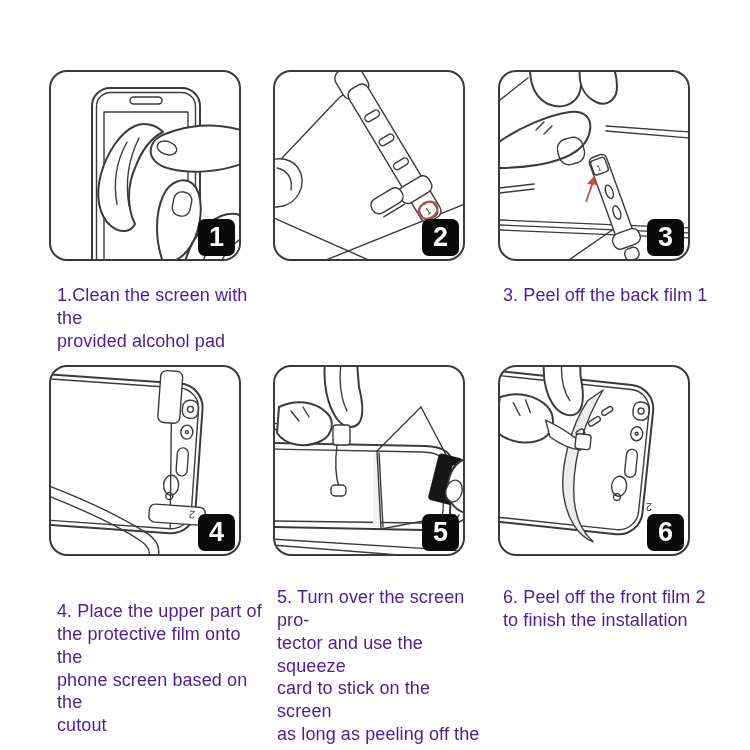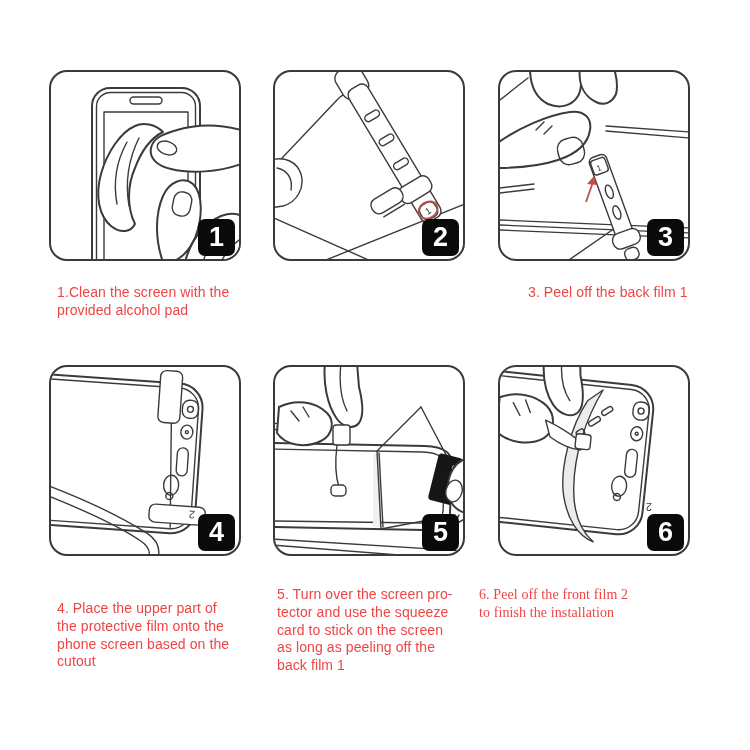--- a/index.html
+++ b/index.html
@@ -4,27 +4,27 @@
 <style>
   html,body{margin:0;padding:0;background:#ffffff;}
   .sheet{position:relative;width:750px;height:750px;background:#ffffff;overflow:hidden;
          font-family:"Liberation Sans", sans-serif;}
   .panel{position:absolute;width:188px;height:187px;border:2.5px solid #3a3a3a;
          border-radius:18px;overflow:hidden;background:#fff;}
   .panel svg{position:absolute;left:0;top:0;width:188px;height:187px;}
   .badge{position:absolute;right:4px;bottom:3px;width:37px;height:37px;background:#0a0a0a;
          border-radius:7px;color:#ffffff;font-weight:bold;font-size:27px;line-height:37px;
          text-align:center;}
-  .caption{position:absolute;width:212px;font-size:14px;line-height:1.27;color:#ef4444;
+  .caption{position:absolute;width:212px;font-size:18px;line-height:1.27;color:#4c1d95;
            white-space:pre-line;letter-spacing:0.1px;}
   
   .p1{left:49px;top:70px;} .p2{left:273px;top:70px;} .p3{left:498px;top:70px;}
   .p4{left:49px;top:365px;} .p5{left:273px;top:365px;} .p6{left:498px;top:365px;}
-  .c1{left:57px;top:284px;} .c2{left:277px;top:284px;} .c3{left:528px;top:284px;}
-  .c4{left:57px;top:600px;} .c5{left:277px;top:586px;} .c6{left:479px;top:586px;font-family:Liberation Serif, serif;}
+  .c1{left:57px;top:284px;} .c2{left:277px;top:284px;} .c3{left:503px;top:284px;}
+  .c4{left:57px;top:600px;} .c5{left:277px;top:586px;} .c6{left:503px;top:586px;}
   
   .art{stroke:#3b3b3b;fill:none;stroke-width:2;stroke-linecap:round;stroke-linejoin:round;}
   .thin{stroke-width:1.4;}
   .fillw{fill:#ffffff;}
   .red{stroke:#c0504d;}
   .redfill{fill:#c0504d;stroke:none;}
   .gray{fill:#ececec;}
   .svgtext{fill:#3b3b3b;stroke:none;font-family:"Liberation Sans",sans-serif;}
 </style>
 </head>

